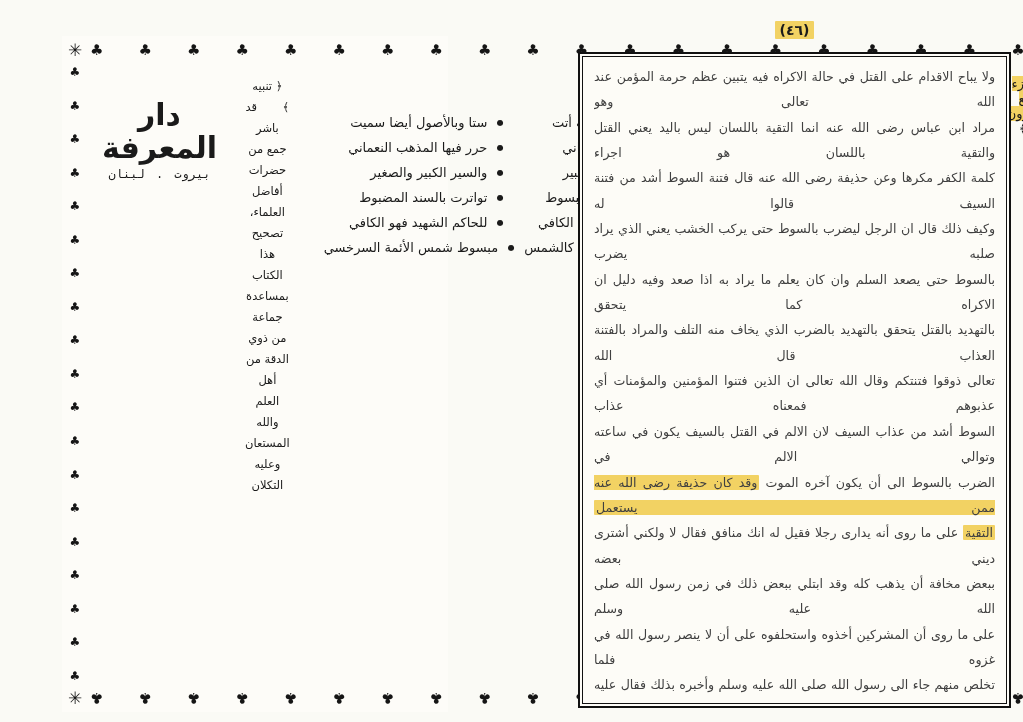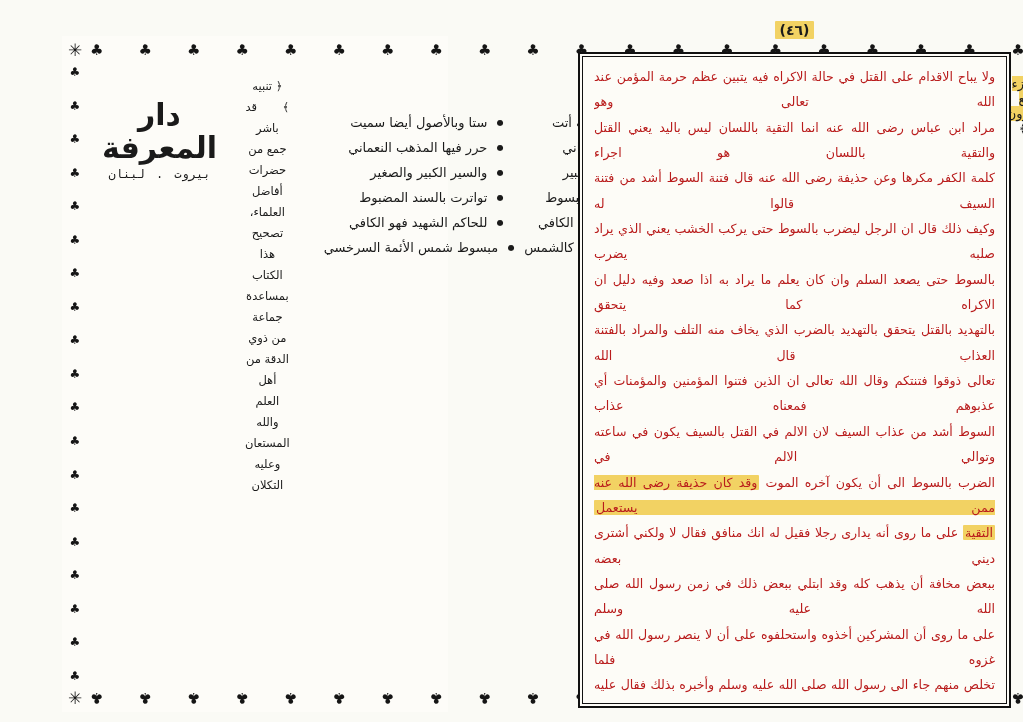--- a/index.html
+++ b/index.html
@@ -72,21 +72,21 @@
     box-sizing:border-box;
     direction:rtl;
   }
   .text-block{width:100%;height:100%;overflow:hidden;}
   .tline{
     font-size:12.6px;
     line-height:25.35px;
     white-space:nowrap;
     text-align:justify;
     text-align-last:justify;
-    color:#b91c1c;
+    color:#404040;
   }
   .tline span{white-space:normal;}
 </style>
 </head>
 <body>
 
 <div class="canvas">
 
   <div class="left-page">
     <div class="orn orn-corner" style="grid-column:1;grid-row:1;">✳</div>

